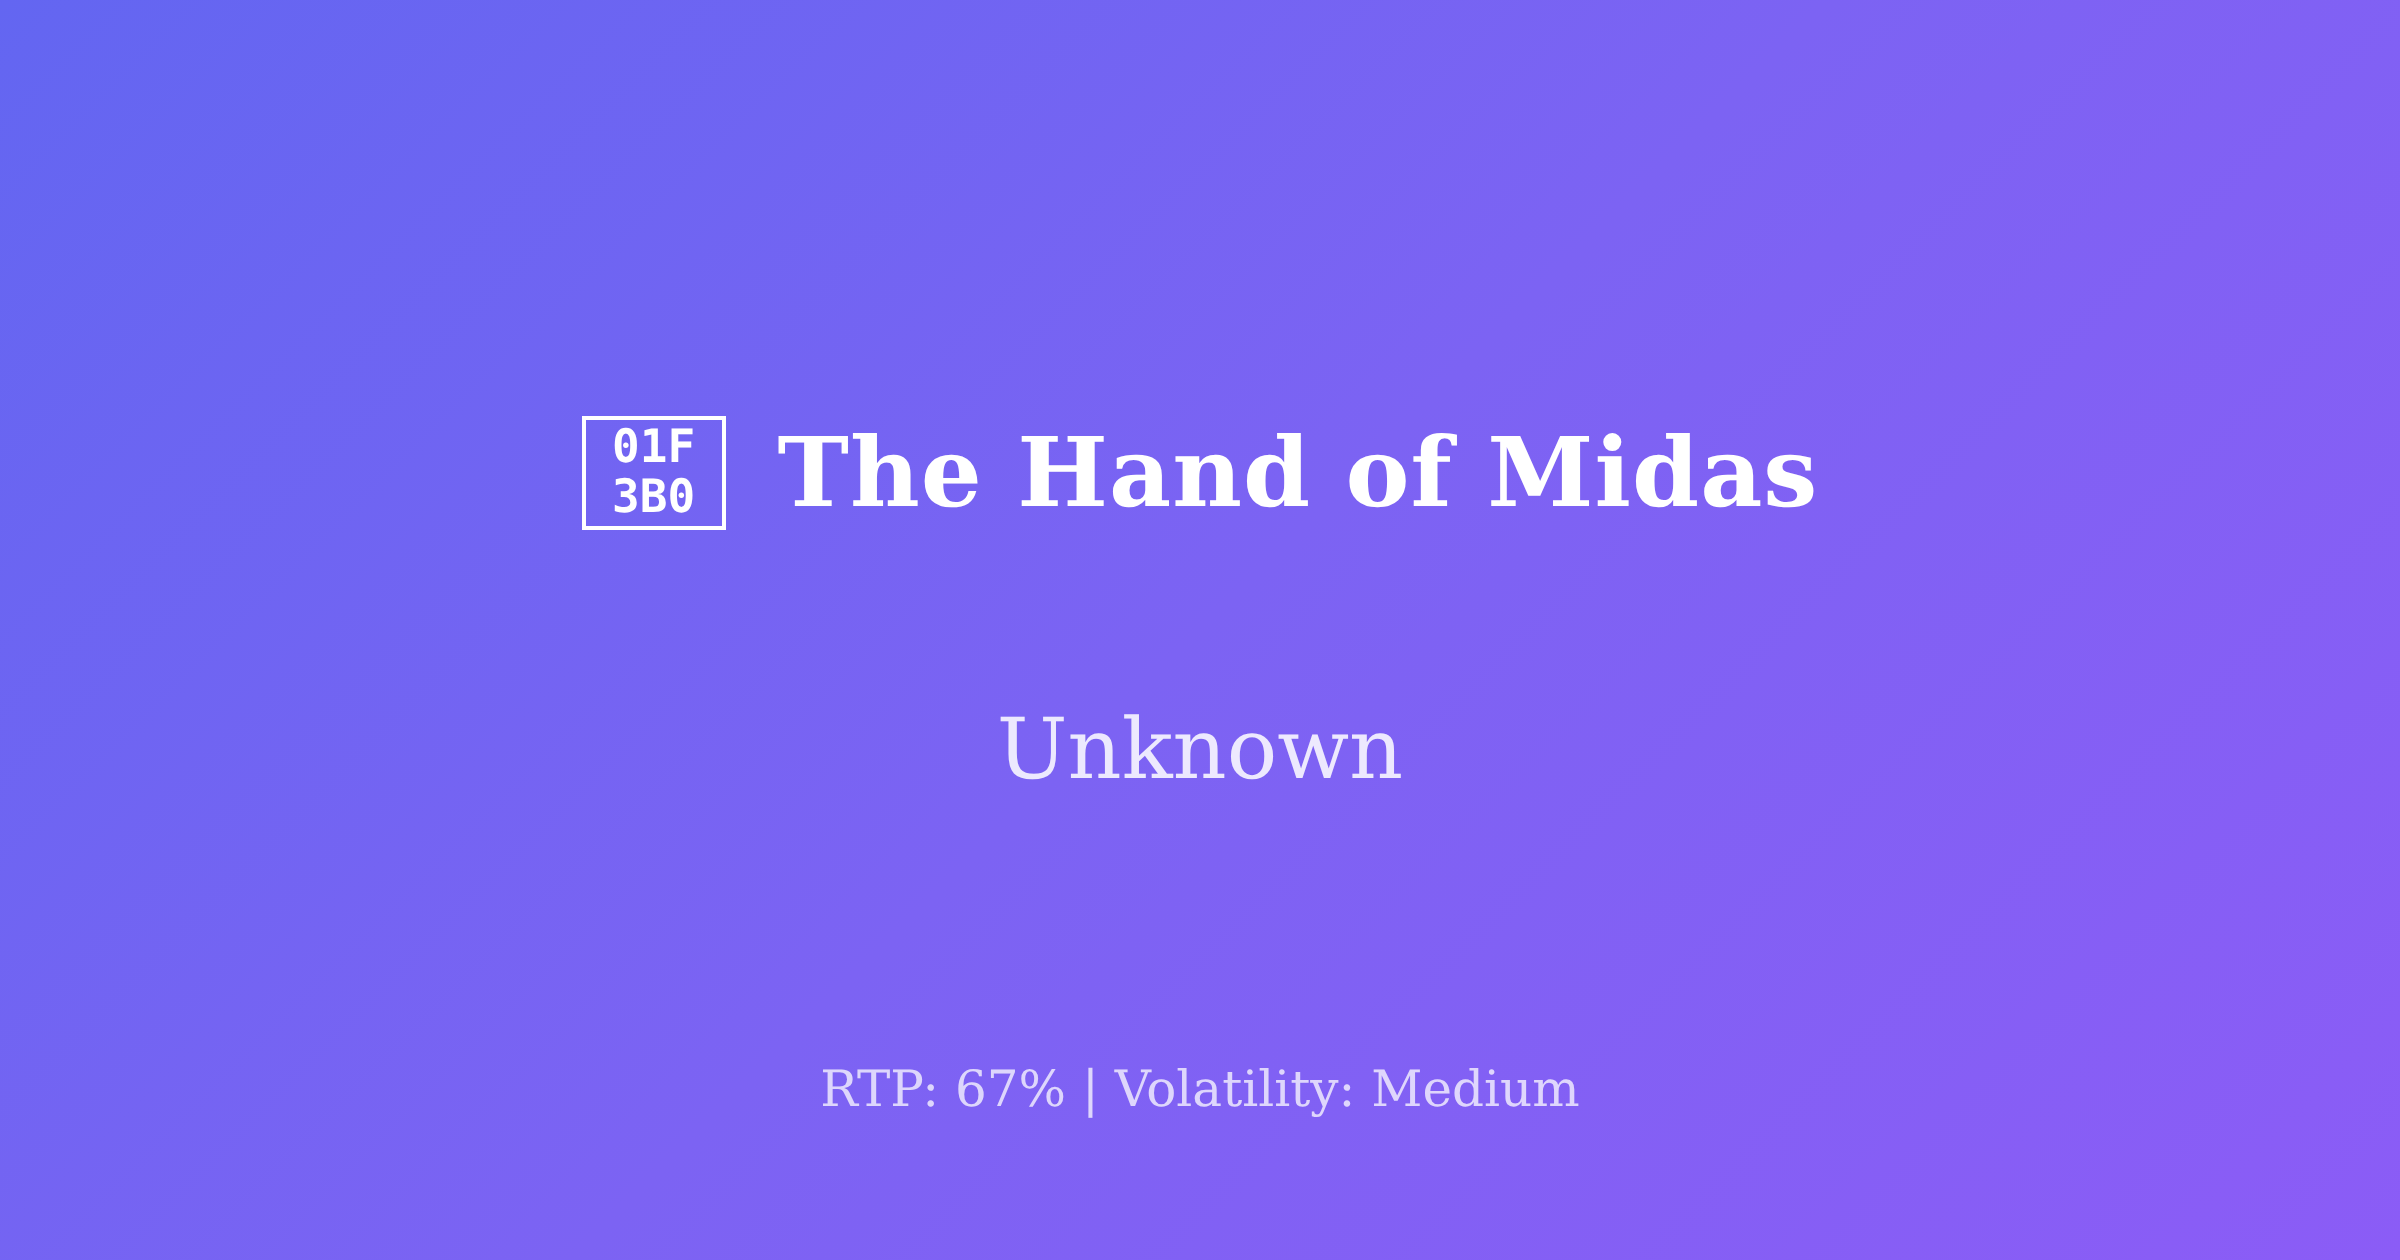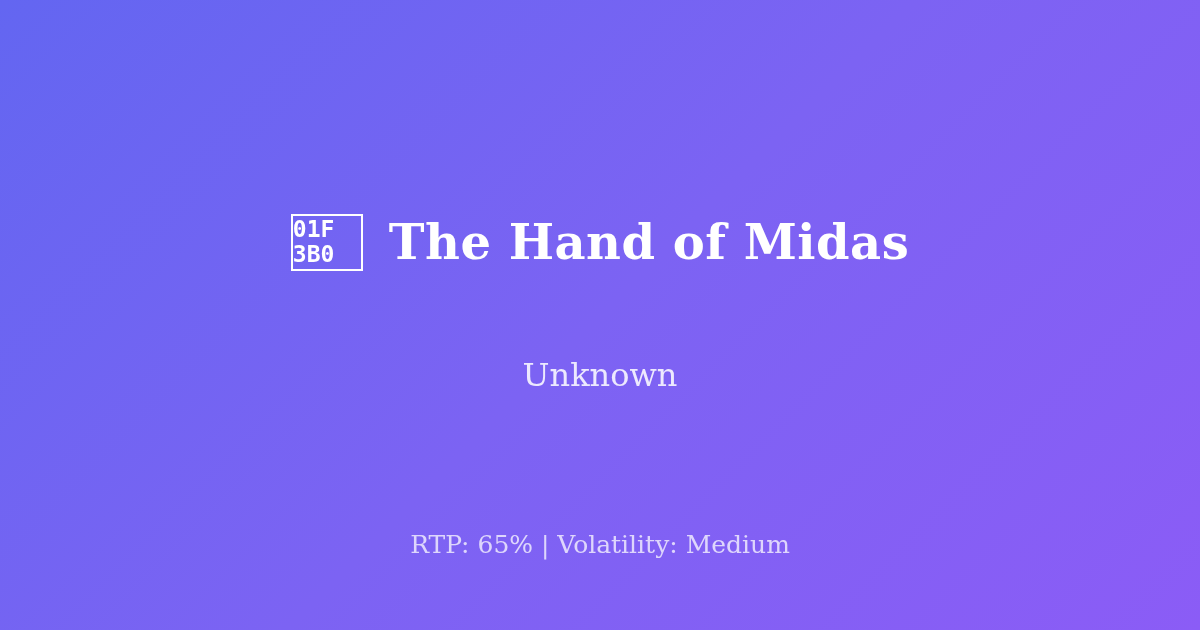--- a/index.html
+++ b/index.html
@@ -37,21 +37,21 @@
     justify-content: center;
     gap: 26px;
     margin-top: -52px;
     line-height: 1;
   }
 
   
   .tofu {
     display: inline-flex;
     flex-direction: column;
-    align-items: flex-start;
+    align-items: center;
     justify-content: center;
     box-sizing: border-box;
     width: 72px;
     height: 57px;
     border: 2px solid #ffffff;
     color: #ffffff;
     font-family: "DejaVu Sans Mono", "Liberation Mono", monospace;
     font-size: 23px;
     font-weight: 700;
     letter-spacing: 0px;
@@ -73,21 +73,21 @@
     white-space: nowrap;
     line-height: 1.05;
   }
 
   
   .subtitle {
     margin-top: 58px;
     color: rgba(255, 255, 255, 0.86);
     font-family: "DejaVu Serif", "Liberation Serif", serif;
     font-weight: 400;
-    font-size: 32px;
+    font-size: 42px;
     line-height: 1.1;
     white-space: nowrap;
   }
 
   
   .meta {
     position: absolute;
     left: 0;
     right: 0;
     bottom: 70px;
@@ -112,16 +112,16 @@
       <span>3B0</span>
     </span>
 
     <h1 class="game-title">The Hand of Midas</h1>
 
   </div>
 
   <div class="subtitle">Unknown</div>
 
   <div class="meta">
-    <span>RTP: 65% | Volatility: Medium</span>
+    <span>RTP: 67% | Volatility: Medium</span>
   </div>
 
 </div>
 
 </body></html>

